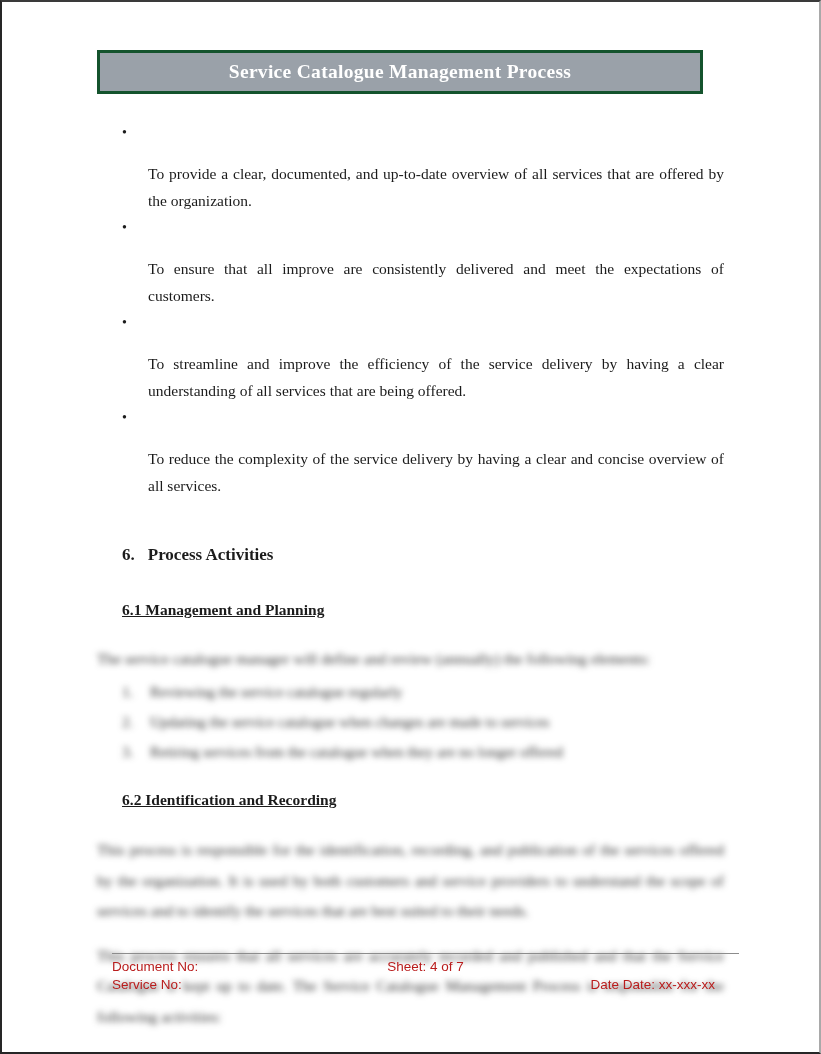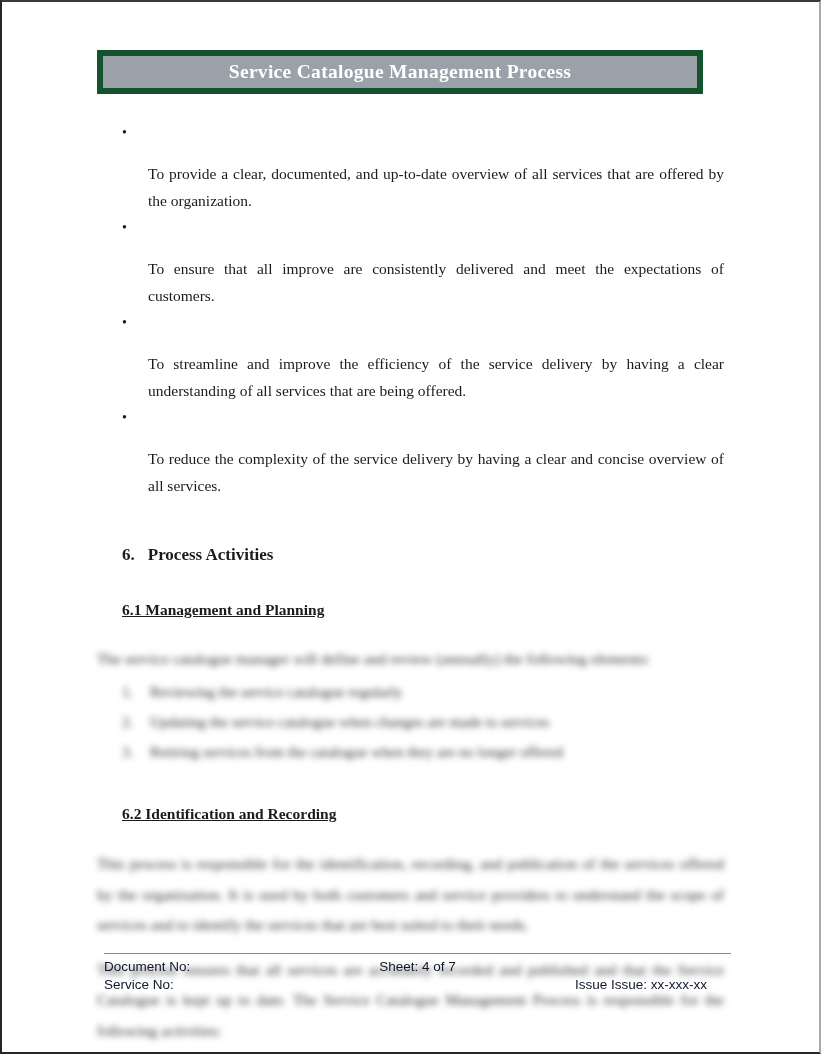--- a/index.html
+++ b/index.html
@@ -16,21 +16,21 @@
     color: #1b1b1b;
     overflow: hidden;
   }
   .content { padding: 48px 0 0 95px; width: 627px; }
 
   
   .banner {
     width: 606px;
     height: 44px;
     background: #9aa1a9;
-    border: 6px solid #14532d;
+    border: 3px solid #14532d;
     box-sizing: border-box;
     display: flex;
     align-items: center;
     justify-content: center;
   }
   .banner span {
     color: #ffffff;
     font-size: 19.5px;
     font-weight: bold;
     letter-spacing: 0.3px;
@@ -119,25 +119,25 @@
     display: flex;
     font-size: 15px;
     line-height: 30px;
   }
   .num-list .marker { width: 24px; flex: 0 0 24px; margin-left: 50px; }
   .link { color: #4472c4; text-decoration: underline; cursor: pointer; }
 
   
   .footer {
     position: absolute;
-    left: 102px;
+    left: 110px;
     top: 951px;
     width: 627px;
     font-family: "Liberation Sans", sans-serif;
-    color: #0f172a;
+    color: #b91c1c;
   }
   .footer .rule {
     border-top: 1px solid #8c8c8c;
     width: 627px;
     margin-bottom: 4px;
   }
   .f-row {
     display: grid;
     grid-template-columns: 1fr auto 1fr;
     font-size: 13.5px;
@@ -195,21 +195,21 @@
           <span class="marker">2.</span>
           <span>Updating the service catalogue when changes are made to services</span>
         </li>
         <li>
           <span class="marker">3.</span>
           <span>Retiring services from the catalogue when they are no longer offered</span>
         </li>
       </ol>
     </div>
 
-    <h3 class="h-sub" style="margin-top:38px">6.2 Identification and Recording</h3>
+    <h3 class="h-sub" style="margin-top:24px">6.2 Identification and Recording</h3>
 
     <div class="blurred">
       <p class="b-para">This process is responsible for the identification, recording, and publication of the services offered by the organization. It is used by both customers and service providers to understand the scope of services and to identify the services that are best suited to their needs.</p>
       <p class="b-para b-para2">This process ensures that all services are accurately recorded and published and that the Service Catalogue is kept up to date. The Service Catalogue Management Process is responsible for the following activities:</p>
       <ol class="num-list">
         <li>
           <span class="marker">1.</span>
           <span><span>Identification of services offered by the </span><a class="link">organization</a></span>
         </li>
         <li>
@@ -224,16 +224,16 @@
   <div class="footer">
     <div class="rule"></div>
     <div class="f-row">
       <span class="cell-left">Document No:</span>
       <span class="cell-center">Sheet: 4 of 7</span>
       <span class="cell-right"></span>
     </div>
     <div class="f-row">
       <span class="cell-left">Service No:</span>
       <span class="cell-center"></span>
-      <span class="cell-right">Issue Issue: xx-xxx-xx</span>
+      <span class="cell-right">Date Date: xx-xxx-xx</span>
     </div>
   </div>
 </div>
 
 </body></html>

